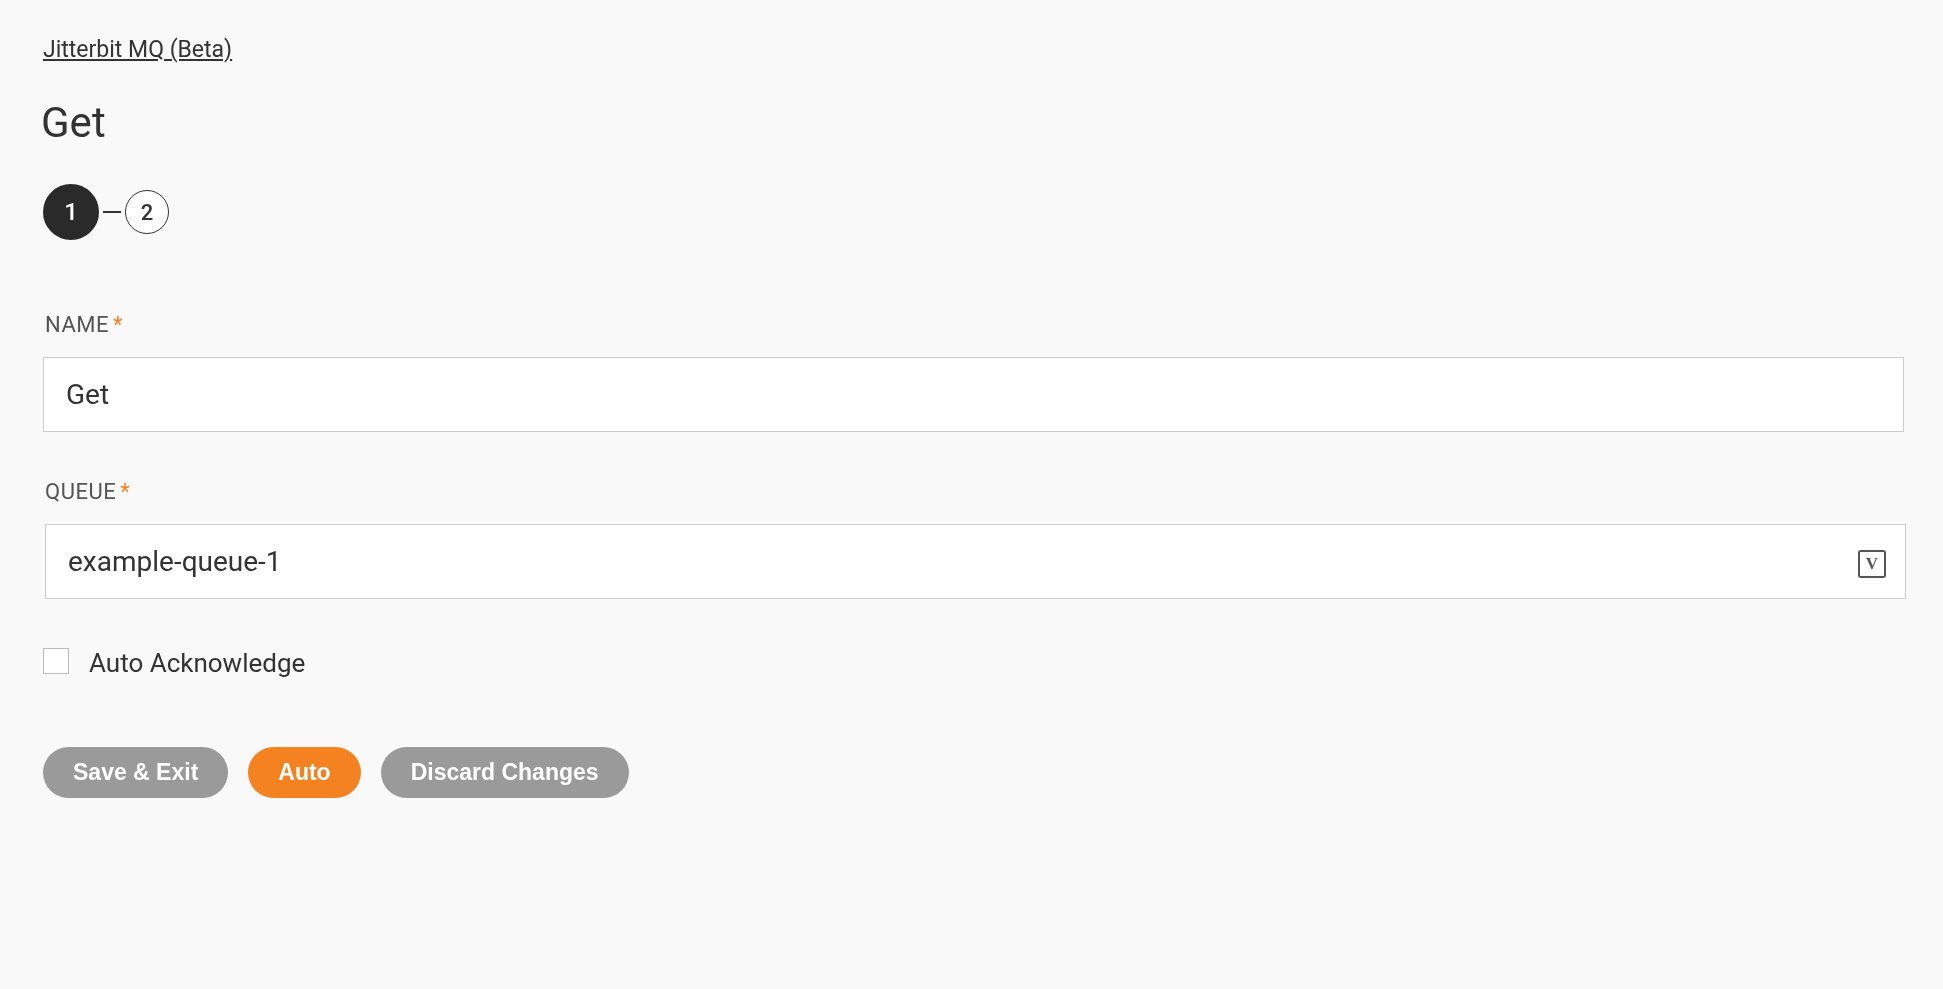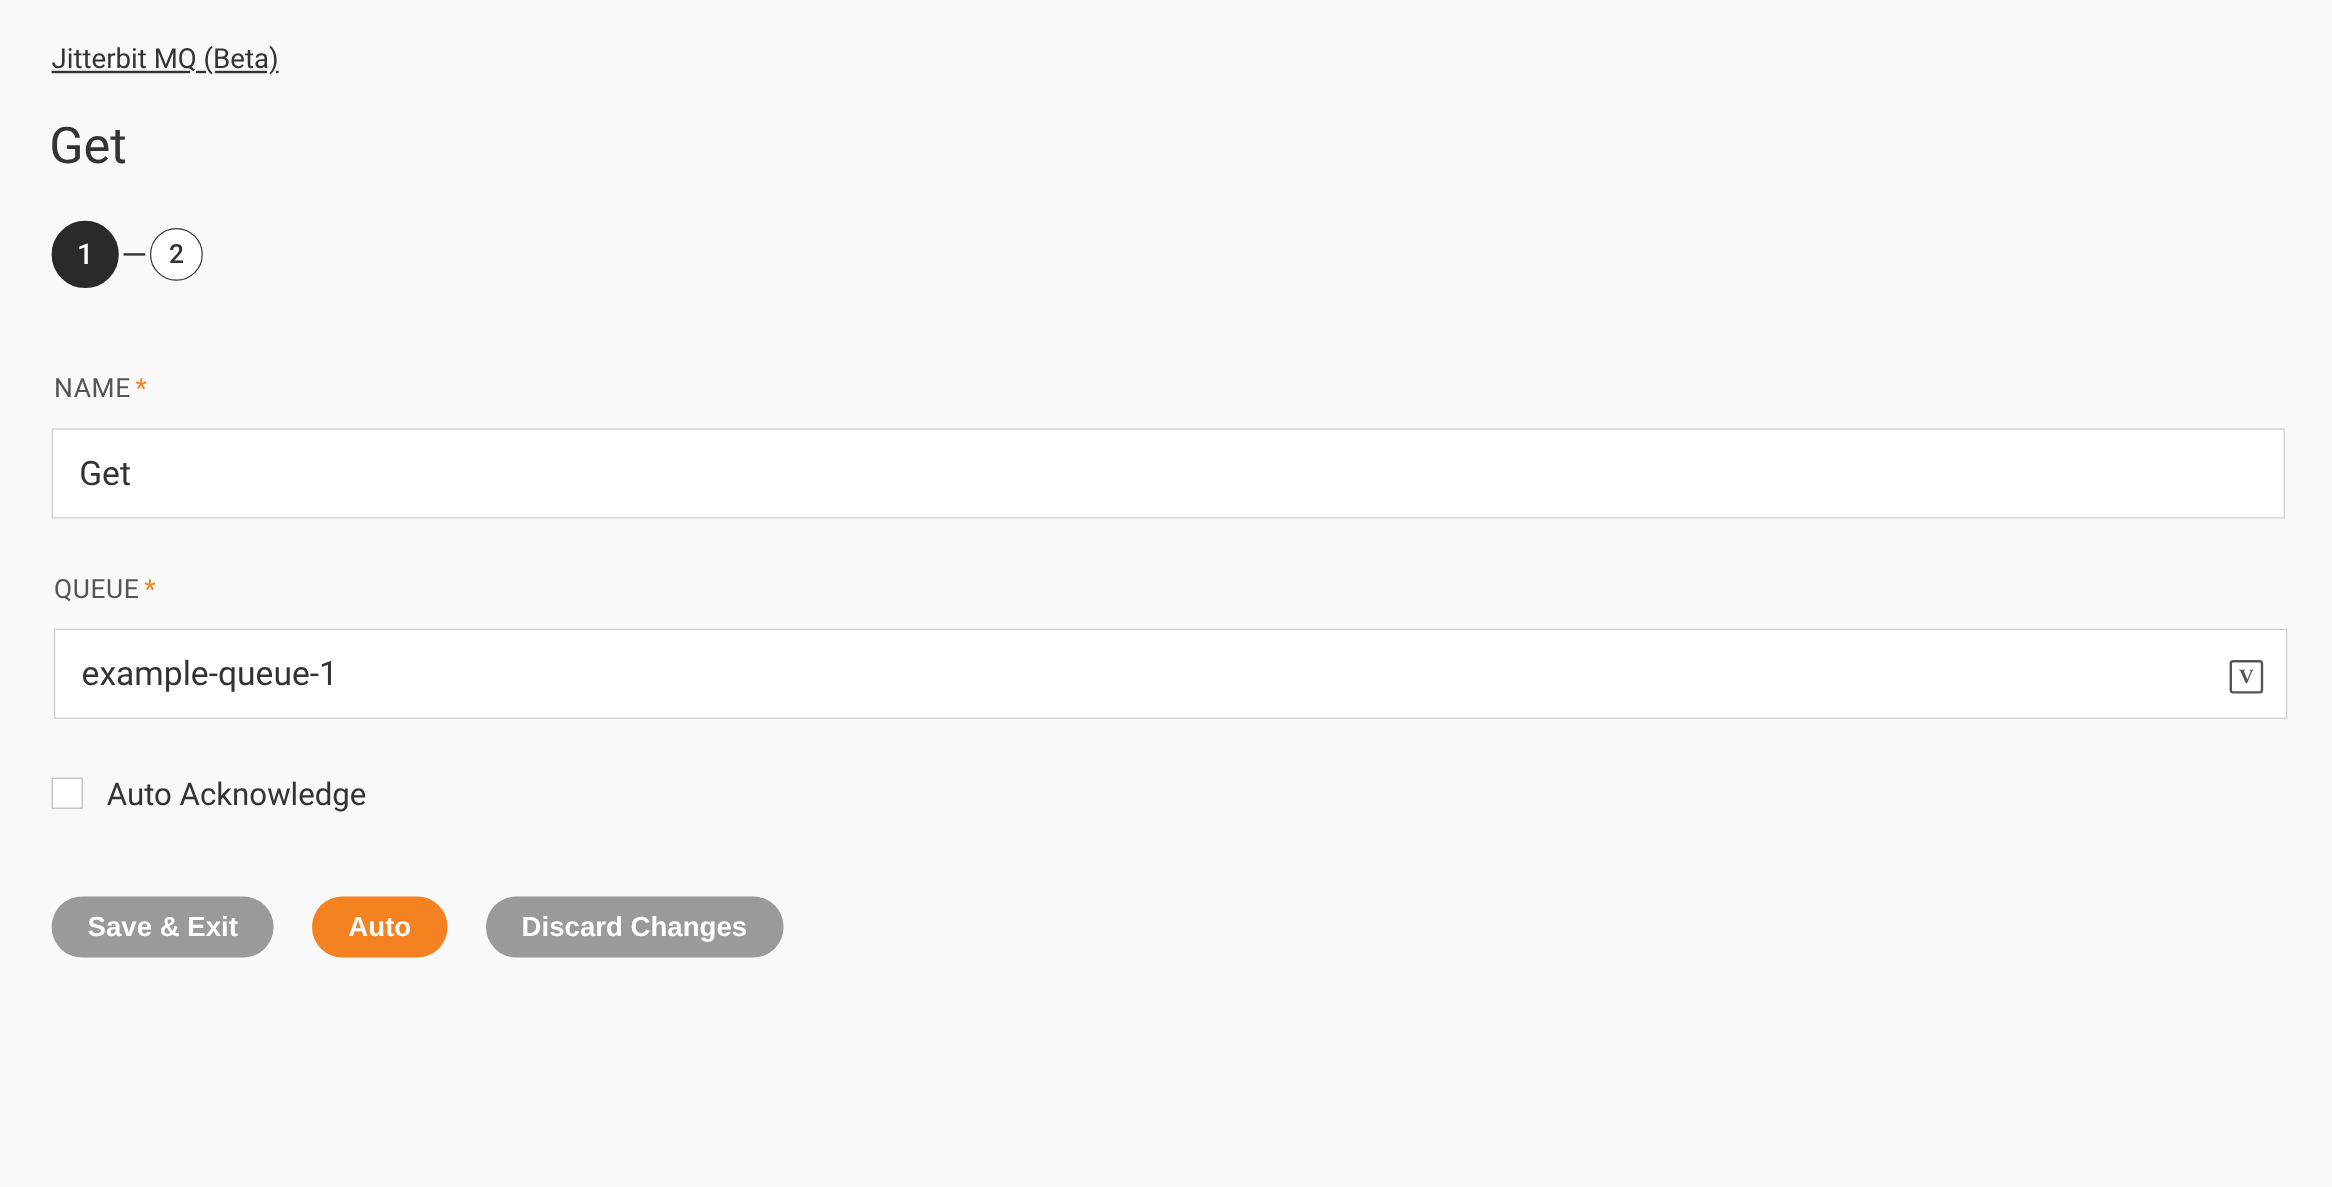--- a/index.html
+++ b/index.html
@@ -123,21 +123,21 @@
       margin-right: 18px;
       cursor: pointer;
       appearance: none;
     }
     .checkbox-label {
       font-size: 26px;
       color: #333;
     }
     .button-row {
       display: flex;
-      gap: 28px;
+      gap: 16px;
     }
     .btn {
       padding: 12px 30px;
       border-radius: 26px;
       border: none;
       font-size: 23px;
       font-weight: 600;
       cursor: pointer;
       color: #fff;
     }

